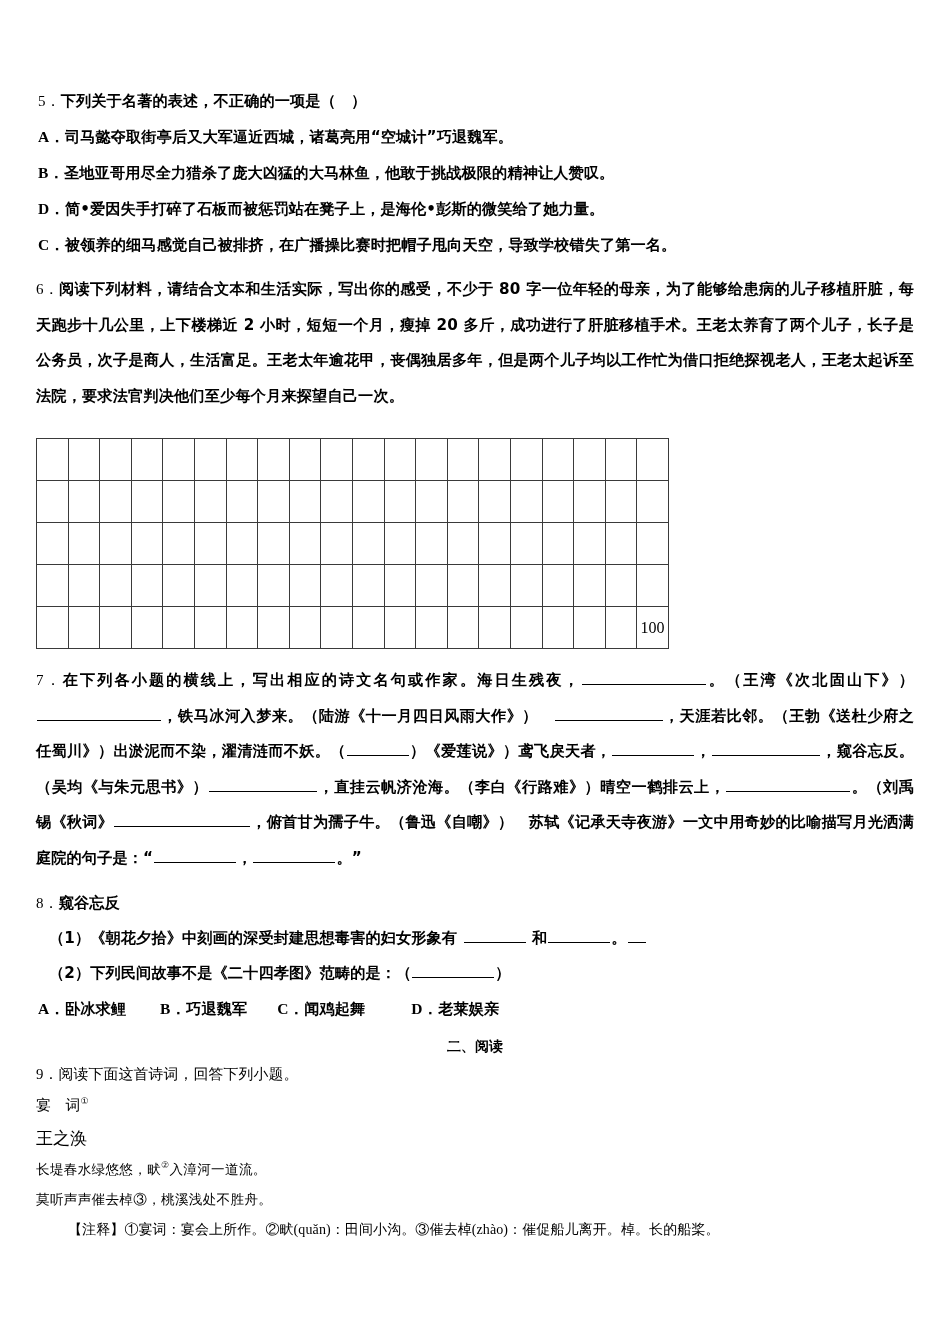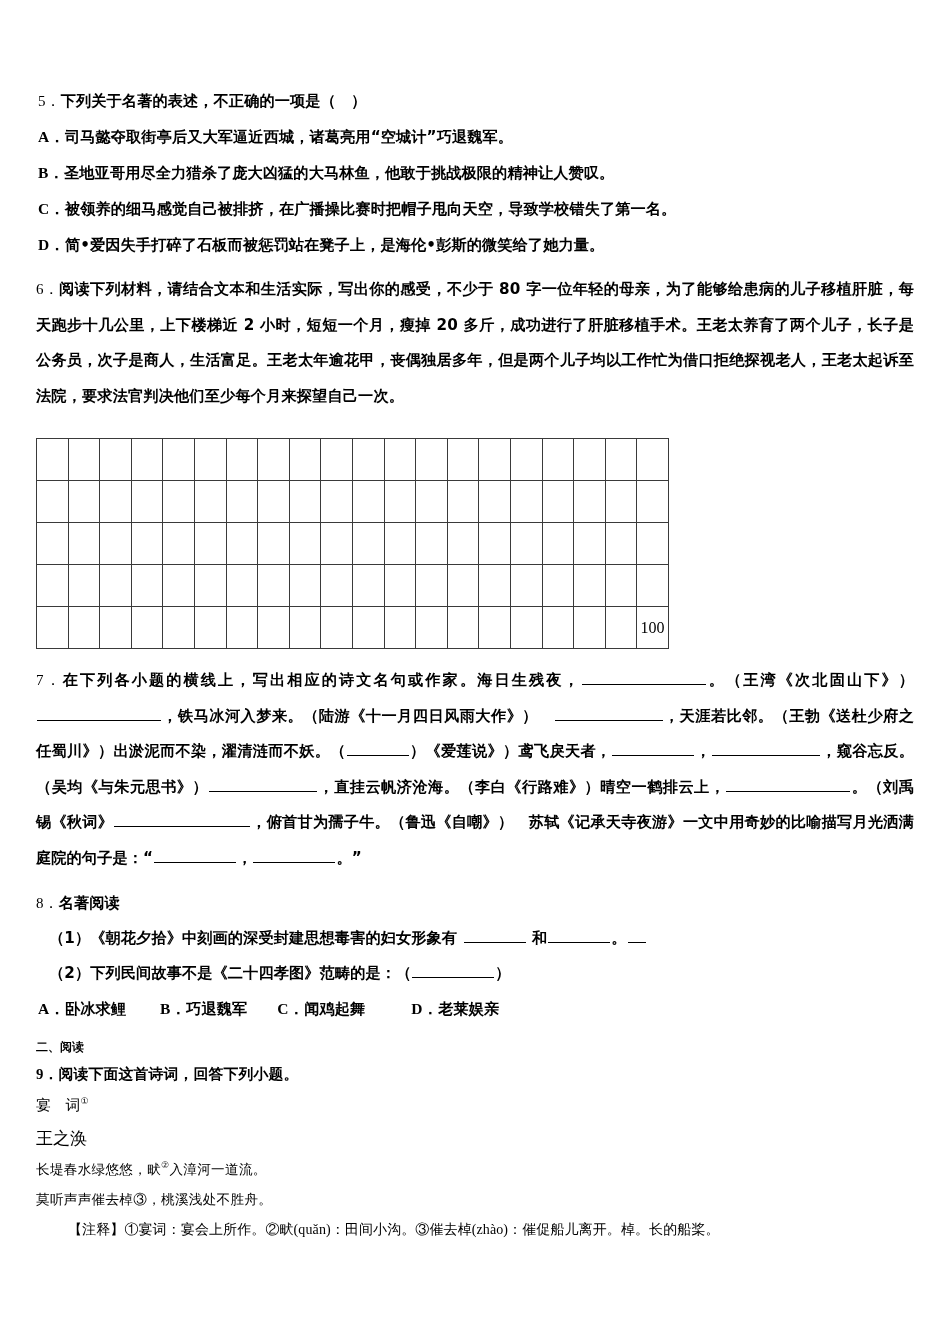--- a/index.html
+++ b/index.html
@@ -108,28 +108,29 @@
   .q8-sub { margin-left: 13px; }
   .q8-opts { margin-left: 2px; }
   .sp-a { display:inline-block; width: 34px; }
   .sp-b { display:inline-block; width: 30px; }
   .sp-c { display:inline-block; width: 46px; }
 
   
   .sec-head {
     margin-top: 8px;
     font-family: "Liberation Serif", "DejaVu Serif", serif;
-    font-size: 12px;
+    font-size: 14px;
     font-weight: bold;
     line-height: 24px;
+    text-align: center;
   }
   .serif-ln {
     font-family: "Liberation Serif", "DejaVu Serif", serif;
     font-size: 14.8px;
-    font-weight: bold;
+    font-weight: normal;
     line-height: 30px;
     white-space: nowrap;
     letter-spacing: 0.2px;
   }
   .poem-title {
     font-family: "Liberation Serif", "DejaVu Serif", serif;
     font-size: 14.8px;
     line-height: 33px;
     white-space: nowrap;
   }
@@ -170,24 +171,24 @@
       <span class="q-num">5．</span><span>下列关于名著的表述，不正确的一项是（　）</span>
     </div>
 
     <div class="ln q5-opt">
       <span class="opt-letter">A．</span><span>司马懿夺取街亭后又大军逼近西城，诸葛亮用“空城计”巧退魏军。</span>
     </div>
     <div class="ln q5-opt">
       <span class="opt-letter">B．</span><span>圣地亚哥用尽全力猎杀了庞大凶猛的大马林鱼，他敢于挑战极限的精神让人赞叹。</span>
     </div>
     <div class="ln q5-opt">
+      <span class="opt-letter">D．</span><span>简•爱因失手打碎了石板而被惩罚站在凳子上，是海伦•彭斯的微笑给了她力量。</span>
+    </div>
+    <div class="ln q5-opt">
       <span class="opt-letter">C．</span><span>被领养的细马感觉自己被排挤，在广播操比赛时把帽子甩向天空，导致学校错失了第一名。</span>
-    </div>
-    <div class="ln q5-opt">
-      <span class="opt-letter">D．</span><span>简•爱因失手打碎了石板而被惩罚站在凳子上，是海伦•彭斯的微笑给了她力量。</span>
     </div>
   </div>
 
   <div style="margin-top:9px;">
     <p class="para"><span class="q-num">6．</span><span>阅读下列材料，请结合文本和生活实际，写出你的感受，不少于 80 字一位年轻的母亲，为了能够给患病的儿子移植肝脏，每天跑步十几公里，上下楼梯近 2 小时，短短一个月，瘦掉 20 多斤，成功进行了肝脏移植手术。王老太养育了两个儿子，长子是公务员，次子是商人，生活富足。王老太年逾花甲，丧偶独居多年，但是两个儿子均以工作忙为借口拒绝探视老人，王老太起诉至法院，要求法官判决他们至少每个月来探望自己一次。</span></p>
 
     <div class="grid-wrap">
       <table class="grid">
         <tbody id="grid-body">
             <tr>
@@ -304,21 +305,21 @@
       </table>
     </div>
   </div>
 
   <div class="q7">
     <span class="q-num">7．</span><span id="q7-body"><span>在下列各小题的横线上，写出相应的诗文名句或作家。海日生残夜，</span><span class="blank b-xl"></span><span>。（王湾《次北固山下》）</span><span class="blank b-xl"></span><span>，铁马冰河入梦来。（陆游《十一月四日风雨大作》）</span><span>　</span><span class="blank b-lg"></span><span>，天涯若比邻。（王勃《送杜少府之任蜀川》）出淤泥而不染，濯清涟而不妖。（</span><span class="blank b-sm"></span><span>）《爱莲说》）鸢飞戾天者，</span><span class="blank b-md"></span><span>，</span><span class="blank b-lg"></span><span>，窥谷忘反。（吴均《与朱元思书》）</span><span class="blank b-lg"></span><span>，直挂云帆济沧海。（李白《行路难》）晴空一鹤排云上，</span><span class="blank b-xl"></span><span>。（刘禹锡《秋词》</span><span class="blank b-xxl"></span><span>，俯首甘为孺子牛。（鲁迅《自嘲》）　苏轼《记承天寺夜游》一文中用奇妙的比喻描写月光洒满庭院的句子是：“</span><span class="blank b-md"></span><span>，</span><span class="blank b-md"></span><span>。”</span></span>
   </div>
 
   <div>
     <div class="ln q8-head">
-      <span class="q-num">8．</span><span>名著阅读</span>
+      <span class="q-num">8．</span><span>窥谷忘反</span>
     </div>
 
     <div class="ln q8-sub">
       <span>（1）《朝花夕拾》中刻画的深受封建思想毒害的妇女形象有</span><span>&nbsp;</span><span class="blank b-sm"></span><span>&nbsp;</span><span>和</span><span class="blank b-sm"></span><span>。</span><span class="blank b-xs" style="width:18px;"></span>
     </div>
 
     <div class="ln q8-sub">
       <span>（2）下列民间故事不是《二十四孝图》范畴的是：（</span><span class="blank b-md"></span><span>）</span>
     </div>
 

